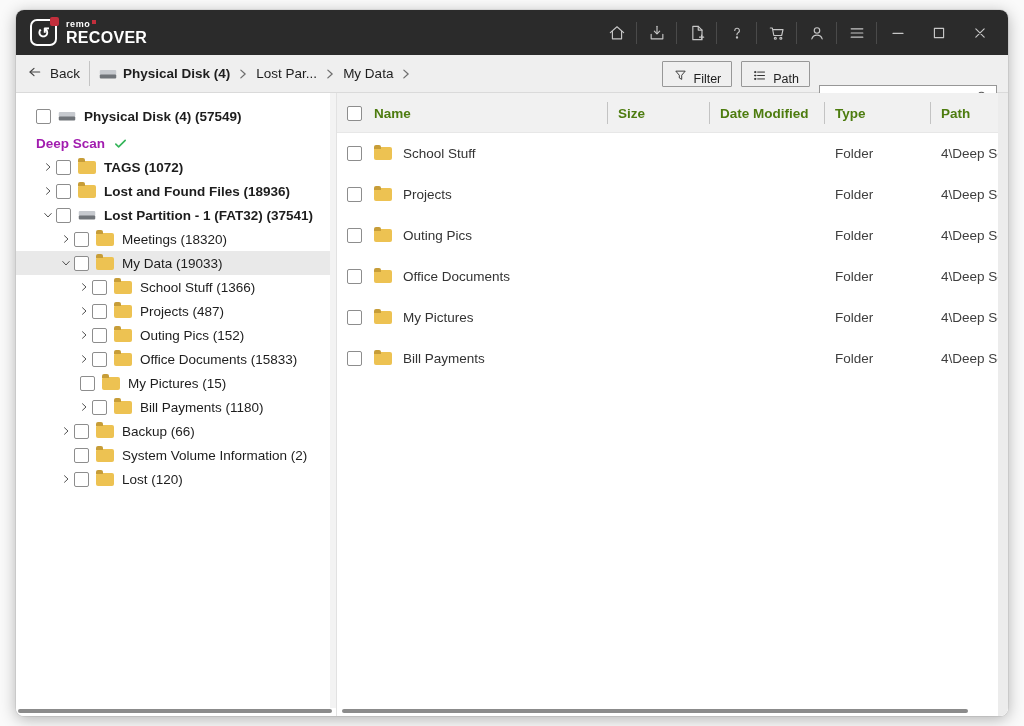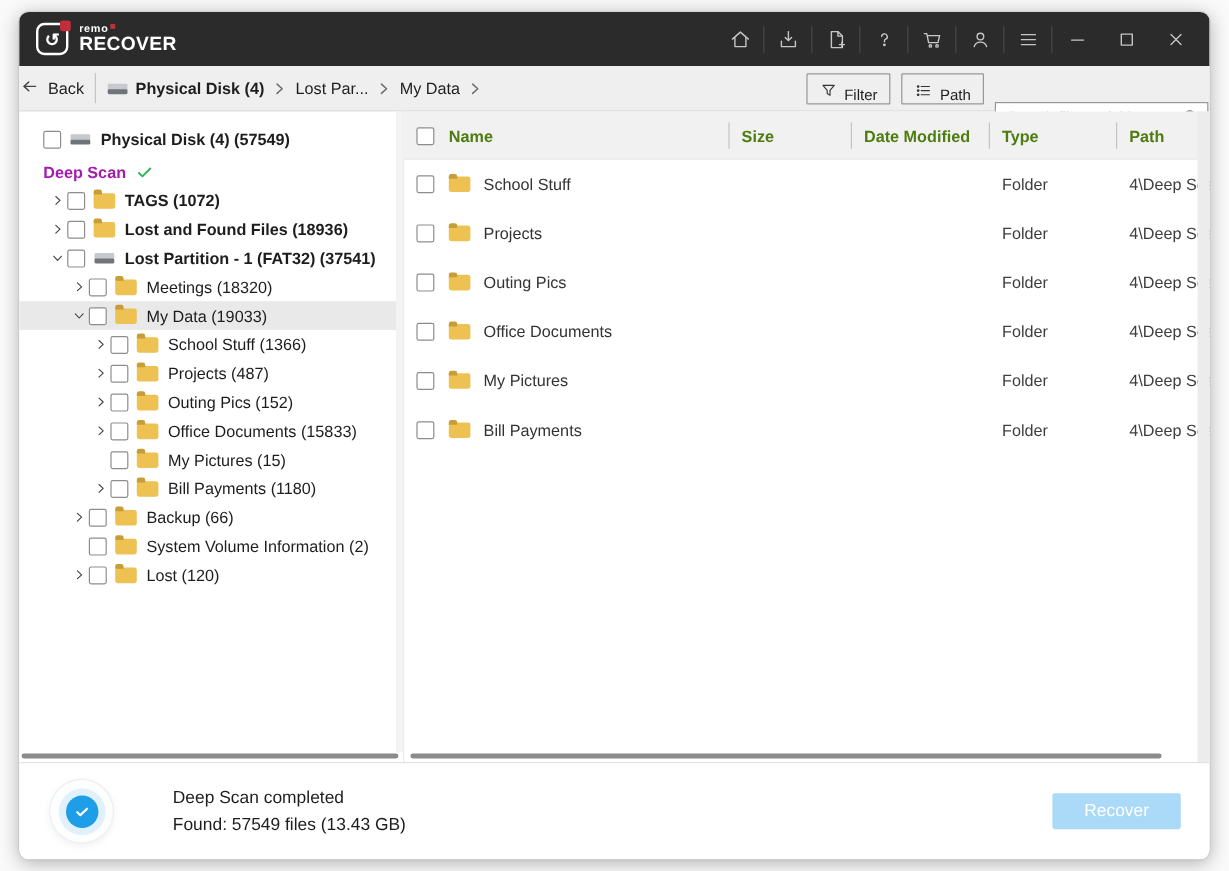--- a/index.html
+++ b/index.html
@@ -25,21 +25,21 @@
   .brand-text { display:flex; flex-direction:column; line-height:1; gap:1px; }
   .brand-small { color:#fff; font-size:9px; font-weight:700; letter-spacing:.6px; }
   .brand-small .mini-dot { display:inline-block; width:4px; height:4px; background:#c22f3c; margin-left:2px; vertical-align:top; }
   .brand-big { color:#fff; font-size:16px; font-weight:700; letter-spacing:.3px; }
   .titlebar-right { margin-left:auto; display:flex; align-items:center; }
   .tb-icon { width:39px; height:28px; display:flex; align-items:center; justify-content:center; color:#c6c6c6; cursor:pointer; }
   .tb-icon svg { width:20px; height:20px; }
   .tb-sep { width:1px; height:22px; background:#4a4a4a; }
   .win-ctl { width:41px; }
   
-  .toolbar { height:38px; background:#efefef; border-bottom:1px solid #dadada; display:flex; align-items:center; padding:0 1px; flex:none; }
+  .toolbar { height:38px; background:#efefef; border-bottom:1px solid #dadada; display:flex; align-items:center; padding:0 11px; flex:none; }
   .back-btn { display:flex; align-items:center; gap:7px; font-size:13.5px; color:#222; cursor:pointer; }
   .back-btn svg { width:16px; height:16px; }
   .tool-sep { width:1px; height:25px; background:#c4c4c4; margin:0 9px; }
   .breadcrumb { display:flex; align-items:center; gap:8px; font-size:13.5px; color:#1e1e1e; }
   .crumb { display:flex; align-items:center; gap:6px; cursor:pointer; }
   .crumb.first { font-weight:700; }
   .crumb-sep svg { width:10px; height:12px; display:block; }
   .toolbar-right { margin-left:auto; display:flex; align-items:center; gap:9px; }
   .tool-btn { height:26px; border:1px solid #979797; background:transparent; display:flex; align-items:flex-end; gap:6px;
     padding:0 10px; font-size:12.5px; color:#1e1e1e; border-radius:1px; cursor:pointer; }
@@ -360,21 +360,21 @@
           <div class="tree-row" style="padding-left: 60px;">
             <span class="chev">
               <svg viewBox="0 0 24 24" fill="none" stroke="currentColor" stroke-width="1.8" stroke-linecap="round" stroke-linejoin="round">
                 <path d="m9 5.5 7 6.5-7 6.5"></path>
               </svg>
             </span>
             <span class="cbx"></span>
             <span class="folder-ico"></span>
             <span>Office Documents (15833)</span>
           </div>
-          <div class="tree-row" style="padding-left: 60px;">
+          <div class="tree-row" style="padding-left: 48px;">
             <span class="chev"></span>
             <span class="cbx"></span>
             <span class="folder-ico"></span>
             <span>My Pictures (15)</span>
           </div>
           <div class="tree-row" style="padding-left: 60px;">
             <span class="chev">
               <svg viewBox="0 0 24 24" fill="none" stroke="currentColor" stroke-width="1.8" stroke-linecap="round" stroke-linejoin="round">
                 <path d="m9 5.5 7 6.5-7 6.5"></path>
               </svg>
@@ -499,28 +499,14 @@
             <div class="td"></div>
             <div class="td">Folder</div>
             <div class="td">4\Deep Scan\</div>
           </div>
         </div>
       <div class="v-track-right"></div>
       <div class="h-thumb table"></div>
     </div>
   </div>
 
-  <div class="statusbar">
-    <div class="status-badge">
-      <div class="status-badge-inner">
-        <svg viewBox="0 0 24 24" fill="none" stroke="#fff" stroke-width="3" stroke-linecap="round" stroke-linejoin="round">
-            <path d="m5.5 12.5 4 4L18.5 8"></path>
-          </svg>
-      </div>
-    </div>
-    <div class="status-text">
-      <span>Deep Scan completed</span>
-      <span>Found: 57549 files (13.43 GB)</span>
-    </div>
-    <button class="recover-btn">Recover</button>
-  </div>
 
 </div>
 
 </body></html>

